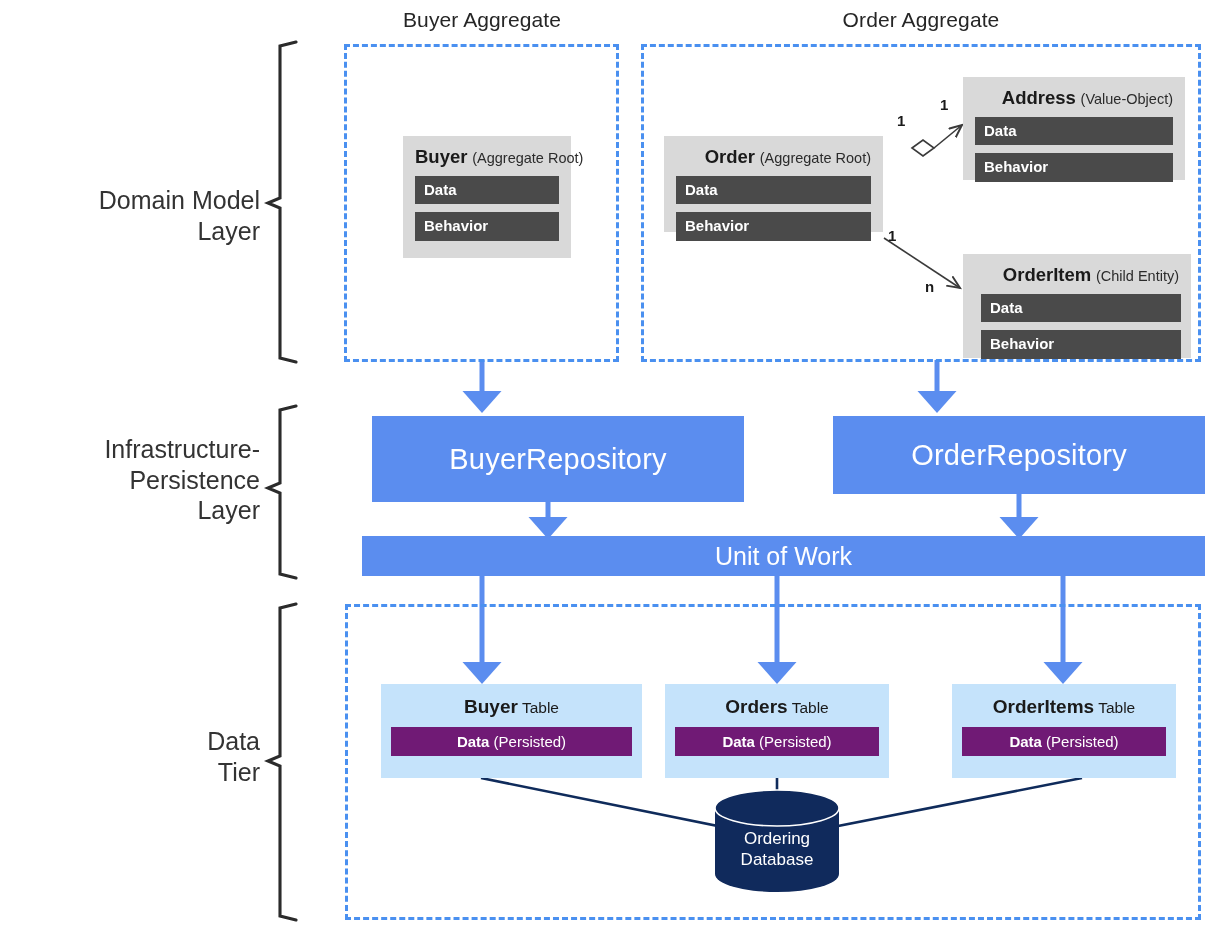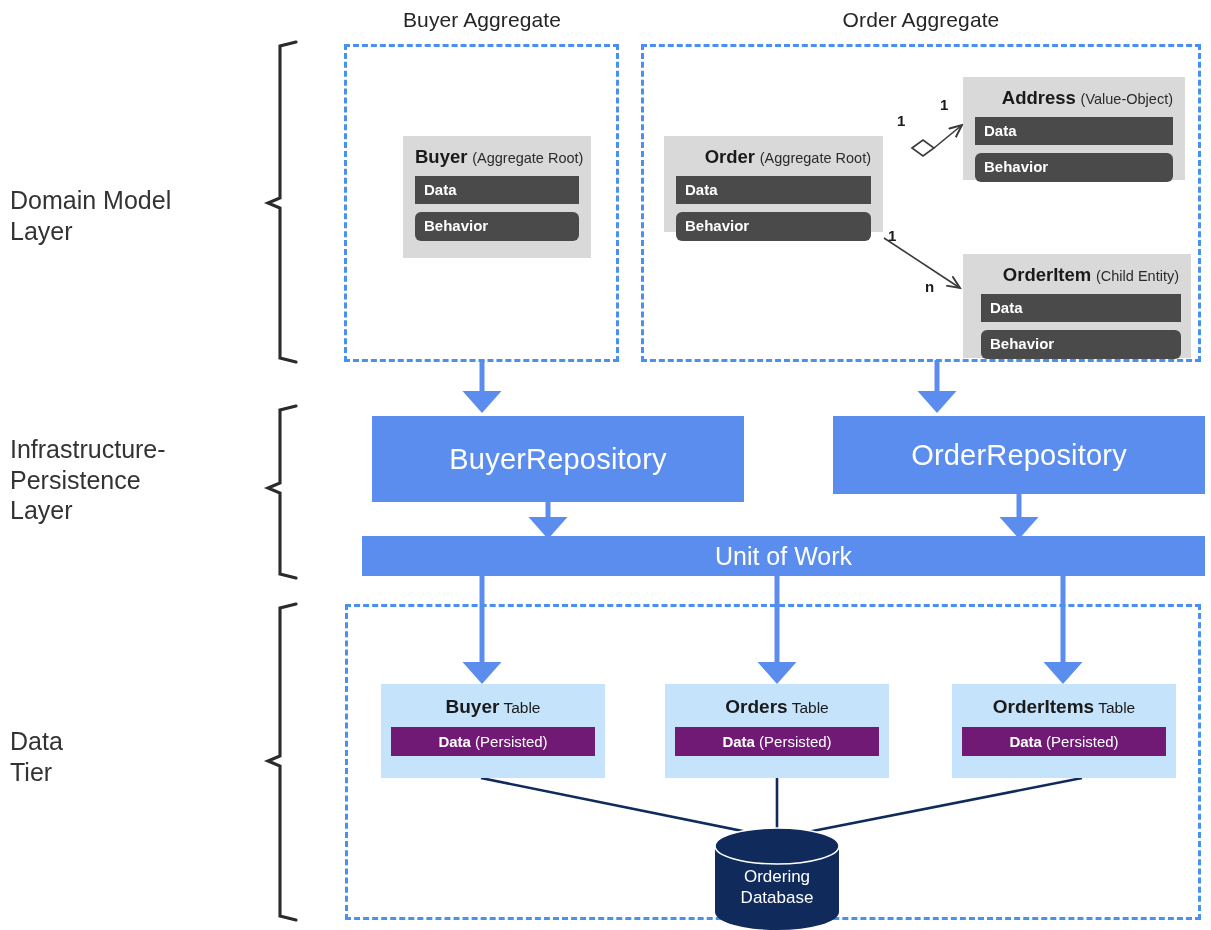--- a/index.html
+++ b/index.html
@@ -56,21 +56,21 @@
   .slot {
     background: #4A4A4A;
     color: #ffffff;
     font-size: 15px;
     font-weight: bold;
     padding: 5px 9px;
     box-sizing: border-box;
     margin-bottom: 8px;
     line-height: 1.25;
   }
-  .slot:last-child { margin-bottom: 0; border-radius: 6px; }
+  .slot:last-child { margin-bottom: 0; }
 
   
   .blue-block {
     background: #5B8DEF;
     color: #ffffff;
     display: flex;
     align-items: center;
     justify-content: center;
     box-sizing: border-box;
     font-size: 29px;
@@ -111,21 +111,21 @@
     white-space: nowrap;
     text-align: center;
   }
   .table-slot b { font-weight: bold; }
   .table-slot span.sub { font-weight: normal; }
 
   
   .layer-label {
     font-size: 25px;
     color: #333333;
-    text-align: left;
+    text-align: right;
     line-height: 1.22;
     white-space: pre-line;
   }
 
   
   .mult {
     font-size: 15px;
     font-weight: bold;
     color: #1a1a1a;
   }
@@ -218,21 +218,21 @@
   <div class="abs dashed-box" style="left:345px;top:604px;width:856px;height:316px;"></div>
 
   <div class="abs layer-label" style="left:10px;top:185px;width:250px;">Domain Model
 Layer</div>
   <div class="abs layer-label" style="left:10px;top:434px;width:250px;">Infrastructure-
 Persistence
 Layer</div>
   <div class="abs layer-label" style="left:10px;top:726px;width:250px;">Data
 Tier</div>
 
-  <div class="abs entity" style="left:403px;top:136px;width:188px;height:122px;">
+  <div class="abs entity" style="left:403px;top:136px;width:168px;height:122px;">
     <div class="entity-title">
       <b>Buyer</b>
       <span class="sub">(Aggregate Root)</span>
     </div>
     <div class="slot">Data</div>
     <div class="slot">Behavior</div>
   </div>
 
   <div class="abs entity" style="left:664px;top:136px;width:219px;height:96px;">
     <div class="entity-title">
@@ -264,21 +264,21 @@
   <div class="abs mult" style="left:897px;top:112px;">1</div>
   <div class="abs mult" style="left:940px;top:96px;">1</div>
   <div class="abs mult" style="left:888px;top:227px;">1</div>
   <div class="abs mult" style="left:925px;top:278px;">n</div>
 
   <div class="abs blue-block" style="left:372px;top:416px;width:372px;height:86px;">BuyerRepository</div>
   <div class="abs blue-block" style="left:833px;top:416px;width:372px;height:78px;">OrderRepository</div>
 
   <div class="abs uow-block" style="left:362px;top:536px;width:843px;height:40px;">Unit of Work</div>
 
-  <div class="abs table-card" style="left:381px;top:684px;width:224px;height:94px;">
+  <div class="abs table-card" style="left:381px;top:684px;width:261px;height:94px;">
     <div class="table-title">
       <b>Buyer</b><span class="sub"> Table</span>
     </div>
     <div class="table-slot">
       <b>Data</b><span class="sub"> (Persisted)</span>
     </div>
   </div>
 
   <div class="abs table-card" style="left:665px;top:684px;width:224px;height:94px;">
     <div class="table-title">
@@ -291,21 +291,21 @@
 
   <div class="abs table-card" style="left:952px;top:684px;width:224px;height:94px;">
     <div class="table-title">
       <b>OrderItems</b><span class="sub"> Table</span>
     </div>
     <div class="table-slot">
       <b>Data</b><span class="sub"> (Persisted)</span>
     </div>
   </div>
 
-  <div class="abs" style="left:713px;top:828px;width:128px;height:102px;">
+  <div class="abs" style="left:713px;top:790px;width:128px;height:102px;">
     <svg viewBox="0 0 128 102" style="width:128px;height:102px;position:absolute;left:0;top:0;">
       <path d="M2,18 L2,84 A62,18 0 0 0 126,84 L126,18 Z" fill="#102A5C"></path>
       <ellipse cx="64" cy="18" rx="62" ry="18" fill="#102A5C" stroke="#ffffff" stroke-width="1.6"></ellipse>
     </svg>
     <div class="db-label">Ordering
 Database</div>
   </div>
 
 </div>
 

